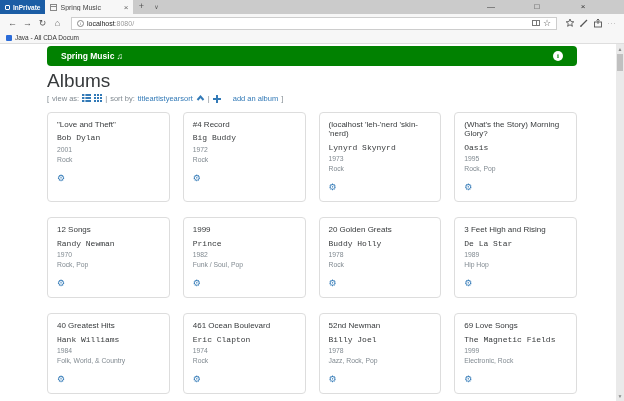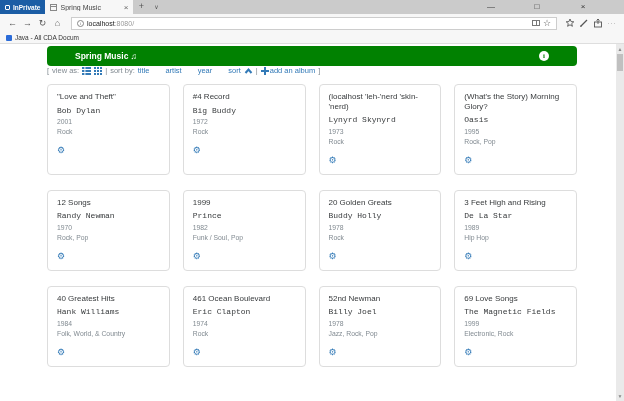--- a/index.html
+++ b/index.html
@@ -46,35 +46,35 @@
   
   .page { position:relative; height:357px; background:#fff; overflow:hidden; }
   .scrollbar { position:absolute; top:0; right:0; bottom:0; width:8px; background:#eaeaea; }
   .sb-arrow { height:10px; display:flex; align-items:center; justify-content:center;
               font-size:5px; color:#8a8a8a; }
   .sb-arrow.down { position:absolute; bottom:0; left:0; right:0; }
   .sb-thumb { position:absolute; top:10px; left:1px; right:1px; height:17px; background:#c0c0c0; }
 
   .container { width:530px; margin:0 auto; }
   .navbar { margin-top:2px; height:20px; background:#018101; border-radius:4px;
-            display:flex; align-items:center; padding:0 28px; }
+            display:flex; align-items:center; padding:0 14px; }
   .brand { color:#fff; font-size:8.5px; font-weight:bold; }
   .brand .note { font-weight:normal; margin-left:2px; }
   .navbar-spacer { flex:1; }
   .nav-info { width:10px; height:10px; border-radius:50%; background:#fff; color:#018101;
               font-size:7px; font-weight:bold; display:flex; align-items:center;
               justify-content:center; font-family:"Liberation Serif", serif; }
 
   h1.page-title { font-size:19px; font-weight:400; color:#373a3c; margin:5px 0 3px; line-height:1.05; }
 
   .controls { display:flex; align-items:center; gap:3px; font-size:7.5px;
               color:#818a91; margin-bottom:9px; }
   .controls .link { color:#337ab7; }
   .controls svg { display:block; }
-  .add-album { display:flex; align-items:flex-end; gap:1px; color:#337ab7; }
+  .add-album { display:flex; align-items:flex-end; gap:12px; color:#337ab7; }
 
   .grid { display:grid; grid-template-columns:repeat(4,1fr); column-gap:13px; row-gap:15px; }
   .card { background:#fff; border:1px solid #ddd; border-radius:4px; padding:7px 9px; }
   .card .title  { font-size:8px; color:#373a3c; line-height:9.5px; margin-bottom:4px; }
   .card .artist { font-size:8px; color:#373a3c; line-height:9.5px; margin-bottom:3px;font-family:Liberation Mono, monospace; }
   .card .year   { font-size:6.8px; color:#818a91; line-height:8px; margin-bottom:2px; }
   .card .genre  { font-size:6.8px; color:#818a91; line-height:8px; margin-bottom:3px; }
   .card .gear   { font-size:9px; color:#337ab7; line-height:9px; display:inline-block; }
 </style>
 </head>
@@ -143,20 +143,21 @@
 
 <div class="page">
   <div class="container">
 
     <div class="navbar">
       <span class="brand"><span>Spring Music</span><span class="note">♫</span></span>
       <span class="navbar-spacer"></span>
       <span class="nav-info">i</span>
     </div>
 
+    <h1 class="page-title">Albums</h1>
 
     <div class="controls">
       <span>[</span>
       <span>view as:</span>
       <svg width="9" height="8" viewBox="0 0 9 8">
         <g fill="#337ab7">
           <rect x="0" y="0" width="2.4" height="2"></rect>
             <rect x="3.4" y="0" width="5.6" height="2"></rect>
           <rect x="0" y="3" width="2.4" height="2"></rect>
             <rect x="3.4" y="3" width="5.6" height="2"></rect>
@@ -172,21 +173,21 @@
           <rect x="0" y="3" width="2" height="2"></rect>
             <rect x="3" y="3" width="2" height="2"></rect>
             <rect x="6" y="3" width="2" height="2"></rect>
           <rect x="0" y="6" width="2" height="2"></rect>
             <rect x="3" y="6" width="2" height="2"></rect>
             <rect x="6" y="6" width="2" height="2"></rect>
         </g>
       </svg>
       <span>|</span>
       <span>sort by:</span>
-      <span style="display:flex;gap:16px;text-align:center;">
+      <span style="display:flex;gap:0;text-align:center;">
           <span class="link">title</span>
           <span class="link">artist</span>
           <span class="link">year</span>
           <span class="link">sort</span>
         </span>
       <svg width="9" height="8" viewBox="0 0 9 8">
         <polyline points="1.5,6 4.5,2.5 7.5,6" fill="none" stroke="#337ab7" stroke-width="2"></polyline>
       </svg>
       <span>|</span>
       <span class="add-album">

